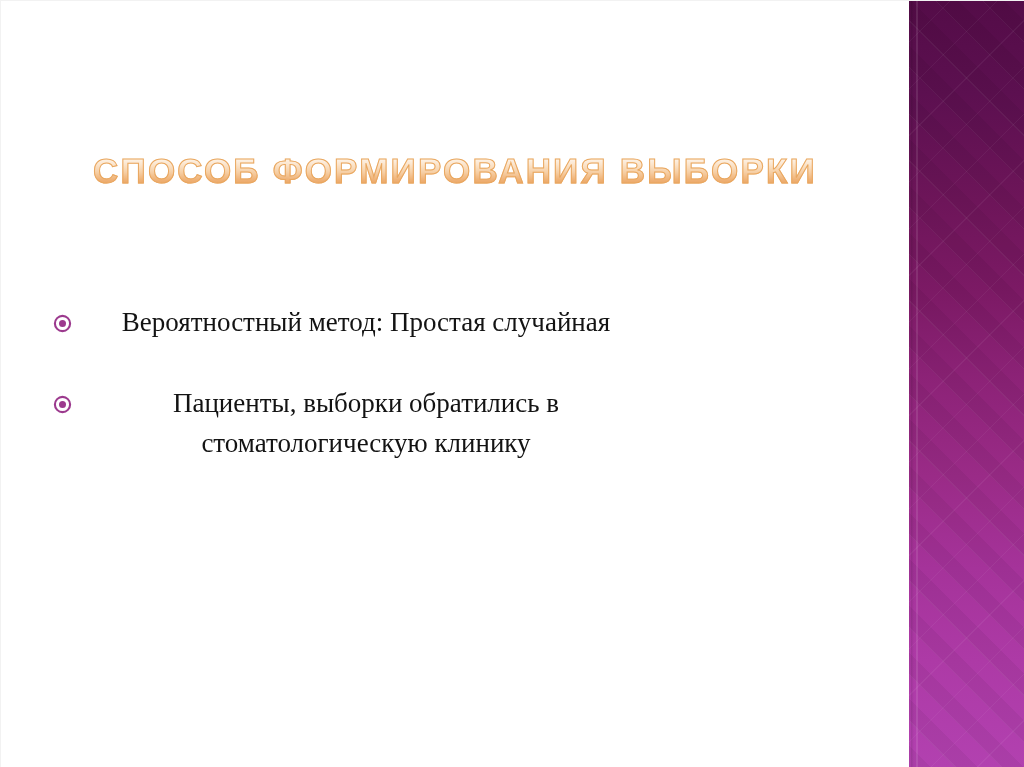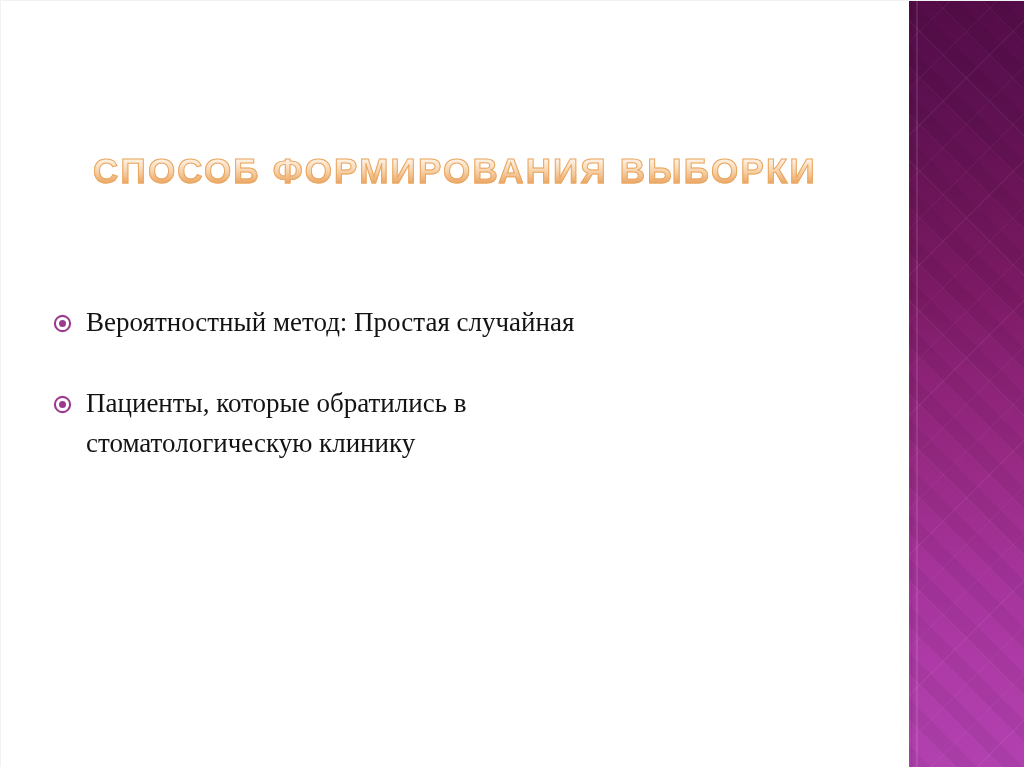--- a/index.html
+++ b/index.html
@@ -139,20 +139,21 @@
   .bullet-mark svg {
     display: block;
   }
   .bullet-text {
     flex: 1 1 auto;
     font-family: "Liberation Serif", serif;
     font-size: 27px;
     line-height: 1.46;
     color: #131313;
     max-width: 560px;
+    text-align: center;
   }
 </style>
 </head>
 <body>
 
 <div class="slide">
 
   <div class="side-band">
     <div class="side-band-texture"></div>
     <div class="side-band-edge"></div>
@@ -175,18 +176,18 @@
       <span class="bullet-text">Вероятностный метод: Простая случайная</span>
     </div>
 
     <div class="bullet-row">
       <span class="bullet-mark">
         <svg width="19" height="19" viewBox="0 0 19 19" aria-hidden="true">
           <circle cx="9.5" cy="9.5" r="7.6" fill="none" stroke="#9c3a8e" stroke-width="2.1"></circle>
           <circle cx="9.5" cy="9.5" r="3.5" fill="#9c3a8e"></circle>
         </svg>
       </span>
-      <span class="bullet-text">Пациенты, которые обратились в стоматологическую клинику</span>
+      <span class="bullet-text">Пациенты, выборки обратились в стоматологическую клинику</span>
     </div>
 
   </div>
 
 </div>
 
 </body></html>

